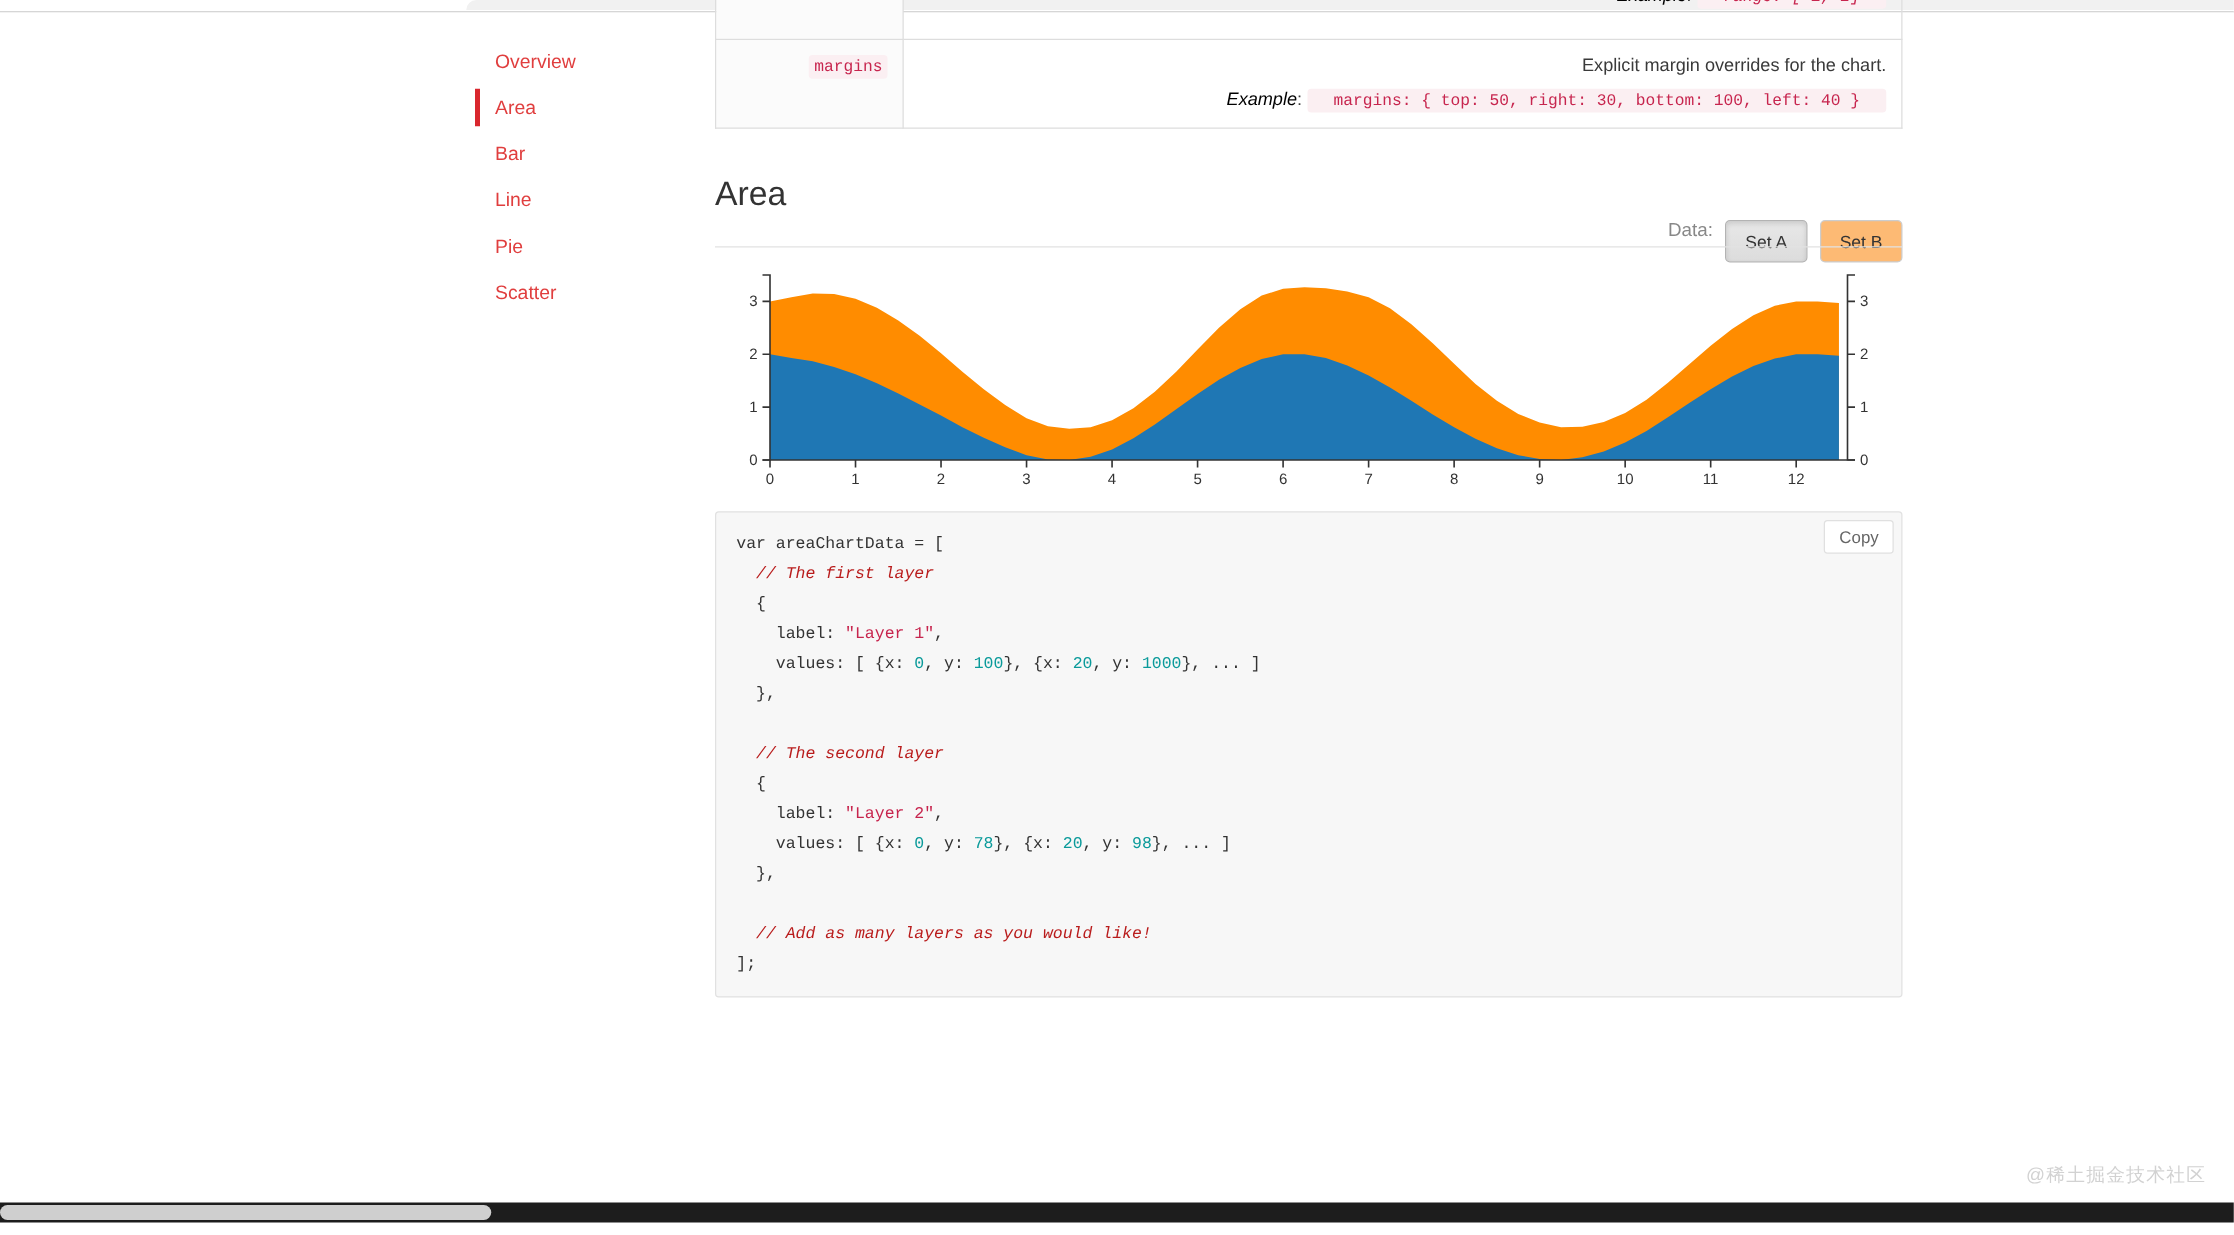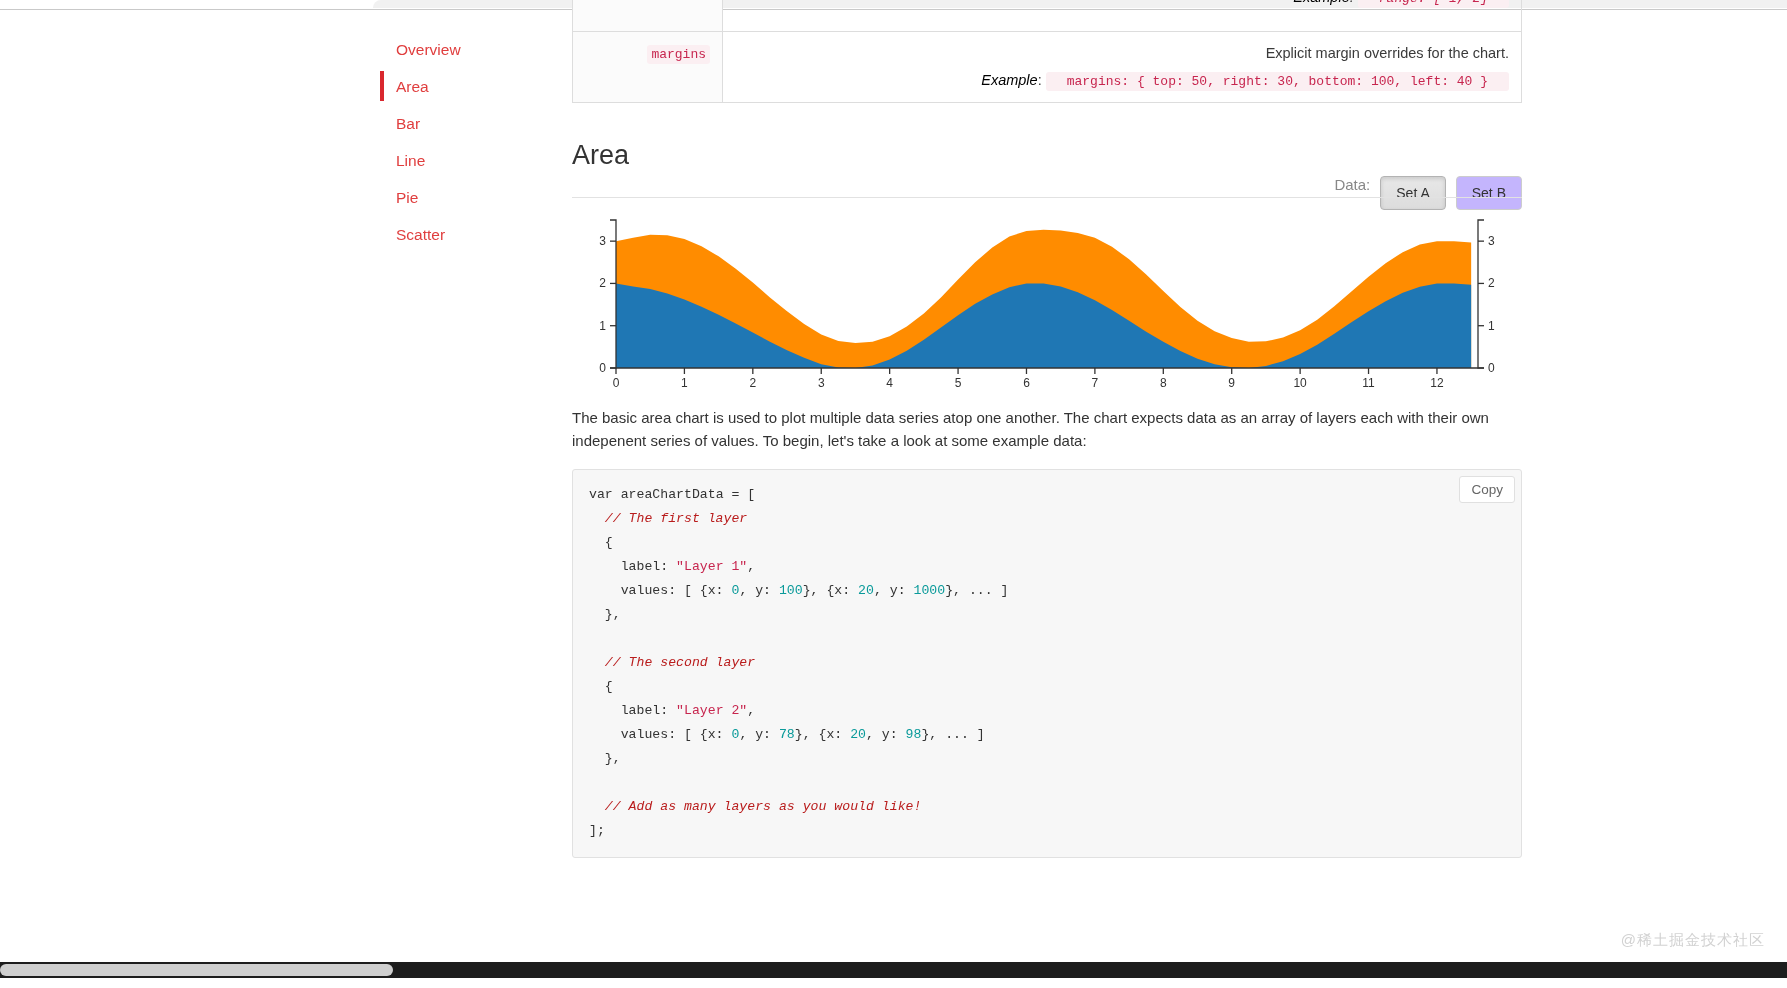--- a/index.html
+++ b/index.html
@@ -142,21 +142,21 @@
     margin-top: 31px;
   }
   #data-label {
     font-size: 15px;
     color: #888888;
   }
   .toggle-btn {
     font-family: "Liberation Sans", sans-serif;
     font-size: 14px;
     color: #333333;
-    background: #c4b5fd;
+    background: #fdba74;
     border: 1px solid #cccccc;
     border-radius: 4px;
     padding: 7px 15px;
     cursor: pointer;
     line-height: 1.3;
   }
   .toggle-btn.pressed {
     background: linear-gradient(#e8e8e8, #dcdcdc);
     border-color: #b3b3b3;
     box-shadow: inset 0 2px 4px rgba(0,0,0,0.13);
@@ -334,21 +334,20 @@
           <text x="659.7142857142858" y="181" text-anchor="middle" font-family="&quot;Liberation Sans&quot;, sans-serif" font-size="12" fill="#333">9</text>
           <line x1="728.1269841269842" y1="162" x2="728.1269841269842" y2="168" stroke="#333" stroke-width="1.3"></line>
           <text x="728.1269841269842" y="181" text-anchor="middle" font-family="&quot;Liberation Sans&quot;, sans-serif" font-size="12" fill="#333">10</text>
           <line x1="796.5396825396825" y1="162" x2="796.5396825396825" y2="168" stroke="#333" stroke-width="1.3"></line>
           <text x="796.5396825396825" y="181" text-anchor="middle" font-family="&quot;Liberation Sans&quot;, sans-serif" font-size="12" fill="#333">11</text>
           <line x1="864.952380952381" y1="162" x2="864.952380952381" y2="168" stroke="#333" stroke-width="1.3"></line>
           <text x="864.952380952381" y="181" text-anchor="middle" font-family="&quot;Liberation Sans&quot;, sans-serif" font-size="12" fill="#333">12</text>
         </svg>
     </div>
 
-    <p class="body-text">The basic area chart is used to plot multiple data series atop one another. The chart expects data as an array of layers each with their own indepenent series of values. To begin, let's take a look at some example data:</p>
 
     <div id="code-block">
       <button id="copy-button">Copy</button>
       <pre id="code-pre"><span class="tok-kw">var</span><span class="tok-pln"> areaChartData = [</span>
 <span class="tok-com">  // The first layer</span>
 <span class="tok-pln">  {</span>
 <span class="tok-pln">    label: </span><span class="tok-str">"Layer 1"</span><span class="tok-pln">,</span>
 <span class="tok-pln">    values: [ {x: </span><span class="tok-num">0</span><span class="tok-pln">, y: </span><span class="tok-num">100</span><span class="tok-pln">}, {x: </span><span class="tok-num">20</span><span class="tok-pln">, y: </span><span class="tok-num">1000</span><span class="tok-pln">}, ... ]</span>
 <span class="tok-pln">  },</span>
 <span class="tok-pln"></span>

